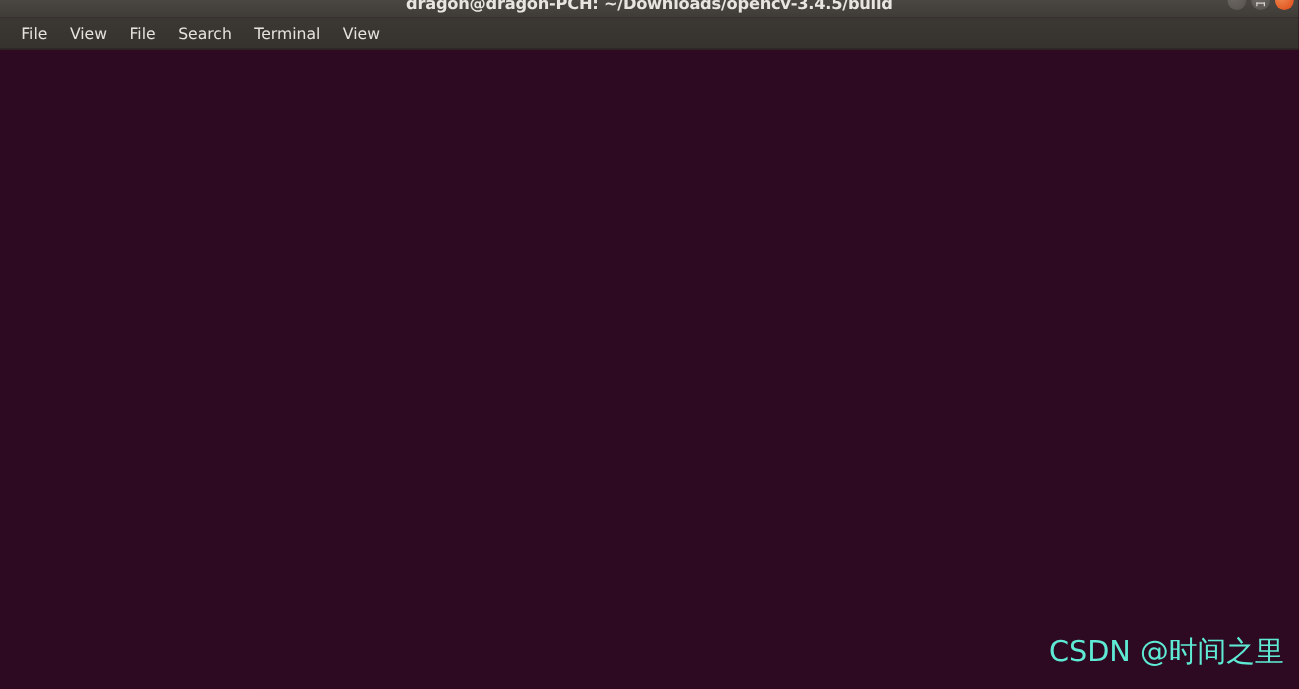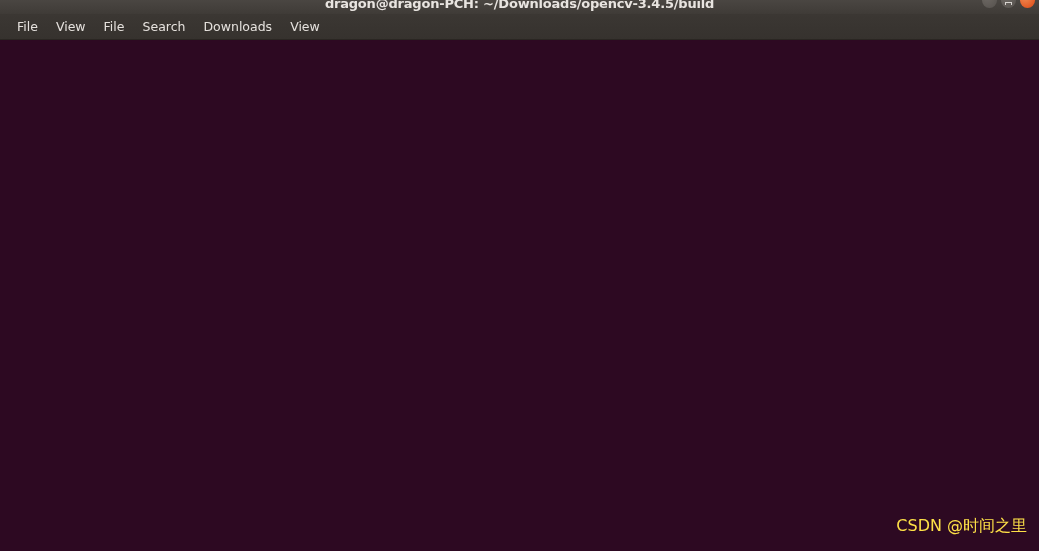--- a/index.html
+++ b/index.html
@@ -113,22 +113,22 @@
     overflow: hidden;
   }
   .tline.blank { color: transparent; }
 
   
   .watermark {
     position: absolute;
     right: 12px;
     bottom: 14px;
     font-family: "DejaVu Sans", "Liberation Sans", sans-serif;
-    font-size: 16px;
-    color: #fde047;
+    font-size: 23px;
+    color: #5eead4;
     white-space: nowrap;
     pointer-events: none;
   }
 </style>
 </head>
 <body>
 
 <div class="window">
 
   <div class="titlebar">
@@ -138,21 +138,21 @@
       <div class="wbtn wbtn-max"></div>
       <div class="wbtn wbtn-close"></div>
     </div>
   </div>
 
   <div class="menubar">
     <div class="menu-item">File</div>
     <div class="menu-item">View</div>
     <div class="menu-item">File</div>
     <div class="menu-item">Search</div>
-    <div class="menu-item">Downloads</div>
+    <div class="menu-item">Terminal</div>
     <div class="menu-item">View</div>
   </div>
 
   <div class="terminal">
 
     <div class="tline">
       
     </div>
 
     <div class="tline">

